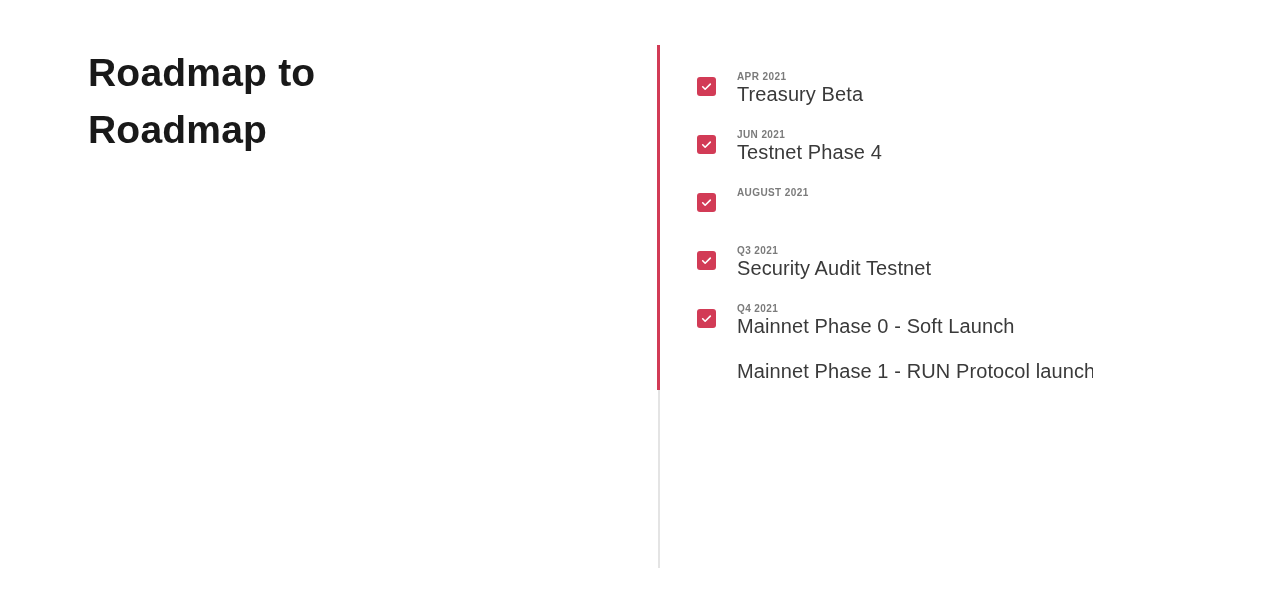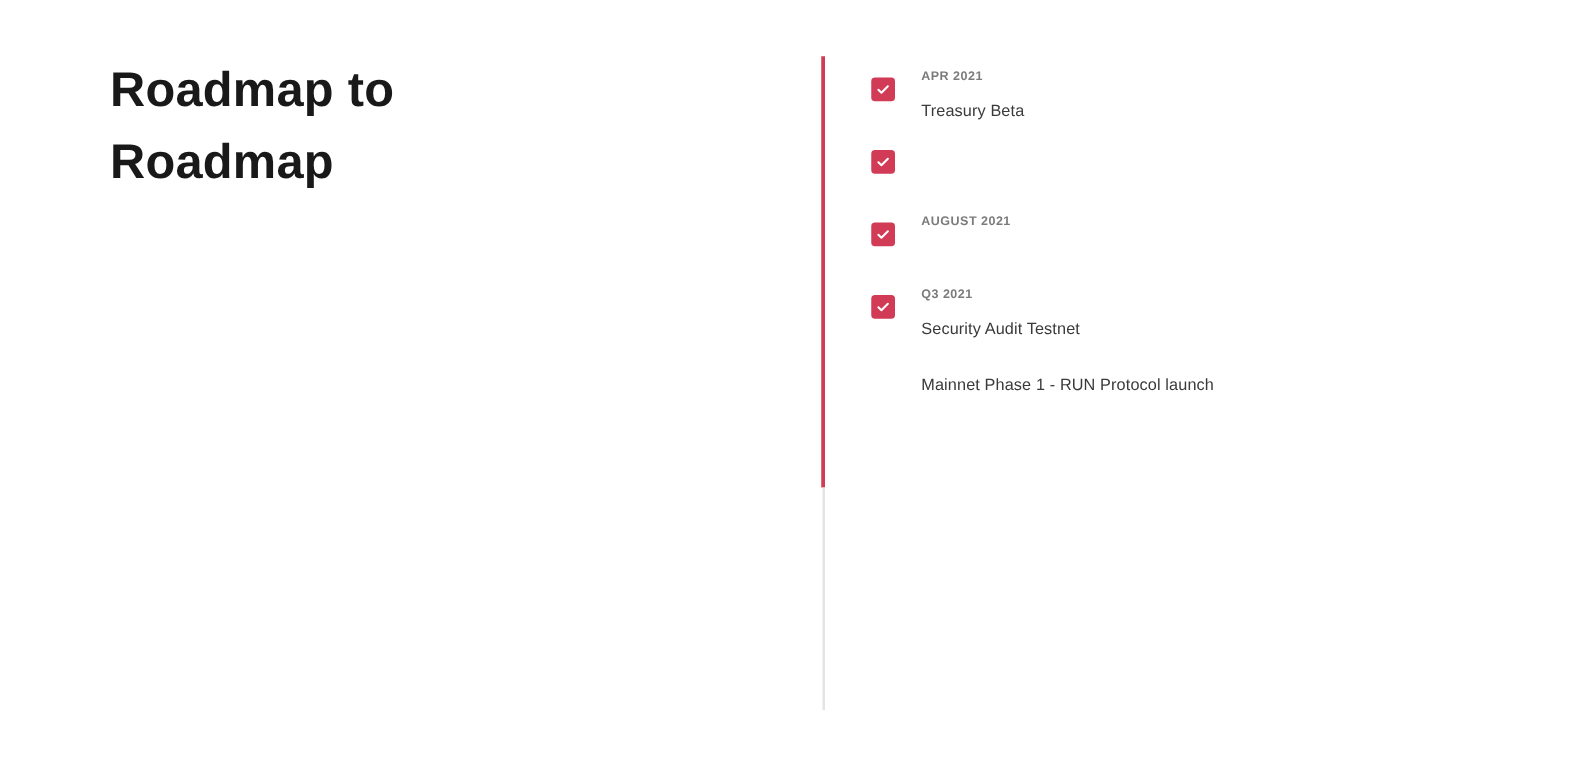--- a/index.html
+++ b/index.html
@@ -42,21 +42,21 @@
     position: absolute;
     left: 658px;
     top: 390px;
     width: 2px;
     height: 178px;
     background: var(--rail_upcoming);
   }
   .timeline-items {
     position: absolute;
     left: 697px;
-    top: 55px;
+    top: 70px;
   }
   .tl-item {
     display: flex;
     align-items: flex-start;
     height: 58px;
   }
   .checkbox {
     flex: 0 0 19px;
     width: 19px;
     height: 19px;
@@ -75,22 +75,22 @@
   .tl-text { display: flex; flex-direction: column; }
   .tl-date {
     font-size: 10px;
     line-height: 13px;
     font-weight: 700;
     letter-spacing: 0.4px;
     text-transform: uppercase;
     color: var(--date_text);
   }
   .tl-title {
-    margin-top: 12px;
-    font-size: 13px;
+    margin-top: 2px;
+    font-size: 20px;
     line-height: 18px;
     font-weight: 400;
     color: var(--milestone_text);
     letter-spacing: 0.1px;
     white-space: nowrap;
   }
 </style>
 </head>
 <body>
 
@@ -117,20 +117,24 @@
         <div class="tl-title">Treasury Beta</div>
       </div>
     </div>
 
     <div class="tl-item checked">
       <span class="checkbox">
         <svg viewBox="0 0 24 24">
             <path d="M5 12.5l4.5 4.5L19 7.5" fill="none" stroke="#ffffff" stroke-width="3" stroke-linecap="round" stroke-linejoin="round"></path>
           </svg>
       </span>
+      <div class="tl-text">
+        <div class="tl-date">JUN 2021</div>
+        <div class="tl-title">Testnet Phase 4</div>
+      </div>
     </div>
 
 
     <div class="tl-item checked">
       <span class="checkbox">
         <svg viewBox="0 0 24 24">
             <path d="M5 12.5l4.5 4.5L19 7.5" fill="none" stroke="#ffffff" stroke-width="3" stroke-linecap="round" stroke-linejoin="round"></path>
           </svg>
       </span>
       <div class="tl-text">
@@ -143,20 +147,31 @@
         <svg viewBox="0 0 24 24">
             <path d="M5 12.5l4.5 4.5L19 7.5" fill="none" stroke="#ffffff" stroke-width="3" stroke-linecap="round" stroke-linejoin="round"></path>
           </svg>
       </span>
       <div class="tl-text">
         <div class="tl-date">Q3 2021</div>
         <div class="tl-title">Security Audit Testnet</div>
       </div>
     </div>
 
+    <div class="tl-item checked">
+      <span class="checkbox">
+        <svg viewBox="0 0 24 24">
+            <path d="M5 12.5l4.5 4.5L19 7.5" fill="none" stroke="#ffffff" stroke-width="3" stroke-linecap="round" stroke-linejoin="round"></path>
+          </svg>
+      </span>
+      <div class="tl-text">
+        <div class="tl-date">Q4 2021</div>
+        <div class="tl-title">Mainnet Phase 0 - Soft Launch</div>
+      </div>
+    </div>
 
     <div class="tl-item unchecked">
       <span class="checkbox"></span>
       <div class="tl-text">
         <div class="tl-title">Mainnet Phase 1 - RUN Protocol launch</div>
       </div>
     </div>
 
 
 

